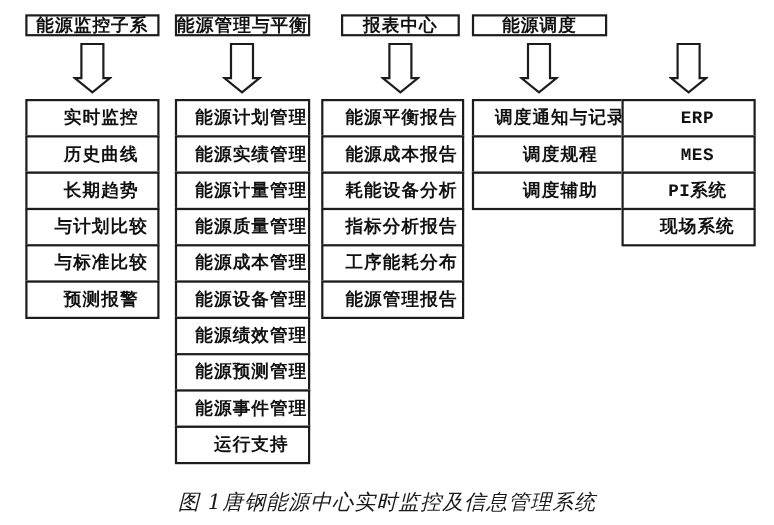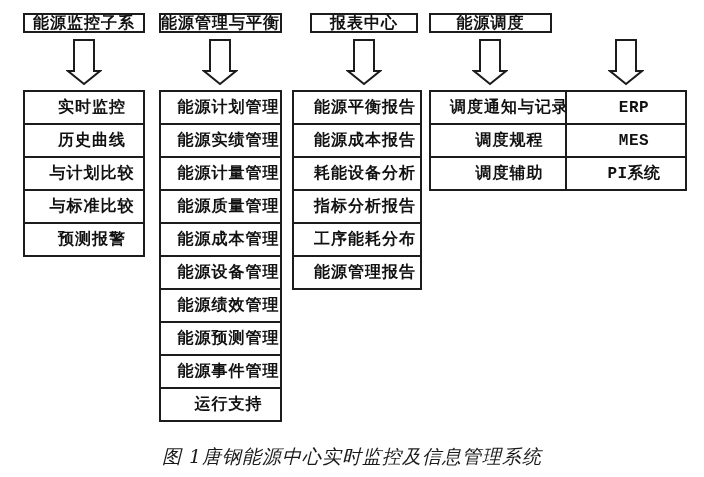--- a/index.html
+++ b/index.html
@@ -113,20 +113,21 @@
   <svg class="arrow" id="a3" viewBox="0 0 36 47">
     <polygon points="8,1 28,1 28,32 34,32 18,45 2,32 8,32" fill="#ffffff" stroke="#1c1c1c" stroke-width="2"></polygon>
   </svg>
   <svg class="arrow" id="a4" viewBox="0 0 36 47">
     <polygon points="8,1 28,1 28,32 34,32 18,45 2,32 8,32" fill="#ffffff" stroke="#1c1c1c" stroke-width="2"></polygon>
   </svg>
 
   <div class="stack" id="s0">
     <div class="box cell">实时监控</div>
     <div class="box cell">历史曲线</div>
+    <div class="box cell">长期趋势</div>
     <div class="box cell">与计划比较</div>
     <div class="box cell">与标准比较</div>
     <div class="box cell">预测报警</div>
   </div>
 
   <div class="stack" id="s1">
     <div class="box cell">能源计划管理</div>
     <div class="box cell">能源实绩管理</div>
     <div class="box cell">能源计量管理</div>
     <div class="box cell">能源质量管理</div>
@@ -150,19 +151,20 @@
   <div class="stack" id="s3">
     <div class="box cell">调度通知与记录</div>
     <div class="box cell">调度规程</div>
     <div class="box cell">调度辅助</div>
   </div>
 
   <div class="stack" id="s4">
     <div class="box cell mono">ERP</div>
     <div class="box cell mono">MES</div>
     <div class="box cell mono">PI系统</div>
+    <div class="box cell">现场系统</div>
   </div>
 
   <div class="caption">
     <span class="cap-label">图 1</span><span>唐钢能源中心实时监控及信息管理系统</span>
   </div>
 
 </div>
 
 </body></html>

